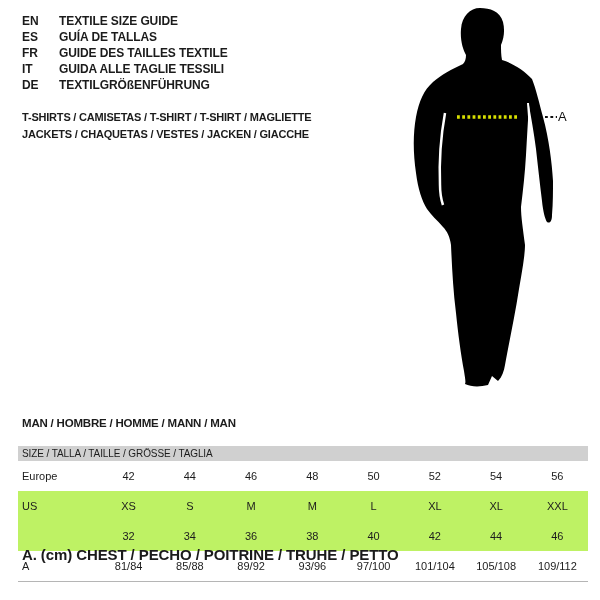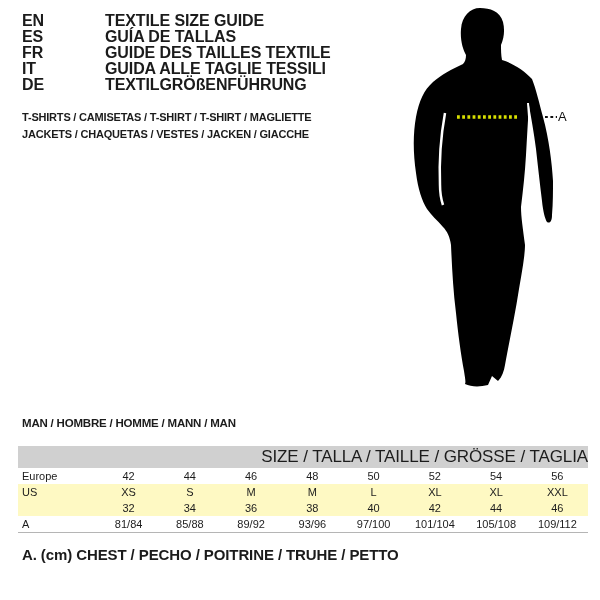--- a/index.html
+++ b/index.html
@@ -8,41 +8,41 @@
     background:#ffffff;
     font-family:"Liberation Sans", sans-serif;
     color:#1b1b1b;
     position:relative;
     overflow:hidden;
   }
   .canvas { position:absolute; inset:0; }
 
   
   .lang-list { position:absolute; left:22px; top:13px; }
-  .lang-row { display:flex; font-size:16px; font-weight:bold; line-height:16px; letter-spacing:-0.1px;gap:46px; }
+  .lang-row { display:flex; font-size:12px; font-weight:bold; line-height:16px; letter-spacing:-0.1px; }
   .lang-code { width:37px; flex:0 0 37px; }
 
   
   .categories { position:absolute; left:22px; top:109px; font-size:11px; font-weight:bold; line-height:16.5px; letter-spacing:-0.2px; }
 
   
   .figure-area { position:absolute; left:395px; top:5px; width:195px; height:390px; }
   .figure-area svg { display:block; width:195px; height:390px; }
   .measure-label { position:absolute; left:163px; top:104px; font-size:13px; font-weight:400; color:#111; }
 
   
   .section-title { position:absolute; left:22px; top:417px; font-size:11.5px; font-weight:bold; letter-spacing:-0.2px; }
 
   
   .size-table { position:absolute; left:18px; top:446px; width:570px; border-collapse:collapse; table-layout:fixed; font-size:11px; color:#1c1c1c; }
-  .size-table th { background:#d0d0d0; font-weight:normal; text-align:right; padding:1px 0 1px 4px; height:13px; font-size:17px; letter-spacing:-0.1px; }
-  .size-table td { height:16px; padding:0; text-align:center; font-weight:normal; }
+  .size-table th { background:#d0d0d0; font-weight:normal; text-align:left; padding:1px 0 1px 4px; height:13px; font-size:10px; letter-spacing:-0.1px; }
+  .size-table td { height:30px; padding:0; text-align:center; font-weight:normal; }
   .size-table td.lbl { text-align:left; padding-left:4px; }
   .size-table col.c-label { width:80px; }
-  .size-table tr.shaded { background:#fef9c3; }
+  .size-table tr.shaded { background:#bef264; }
   .size-table tr.last td { border-bottom:1px solid #b5b5b5; }
 
   
   .footnote { position:absolute; left:22px; top:546px; font-size:15px; font-weight:bold; letter-spacing:-0.1px; }
 </style>
 </head>
 <body>
 
 <div class="canvas">
 

